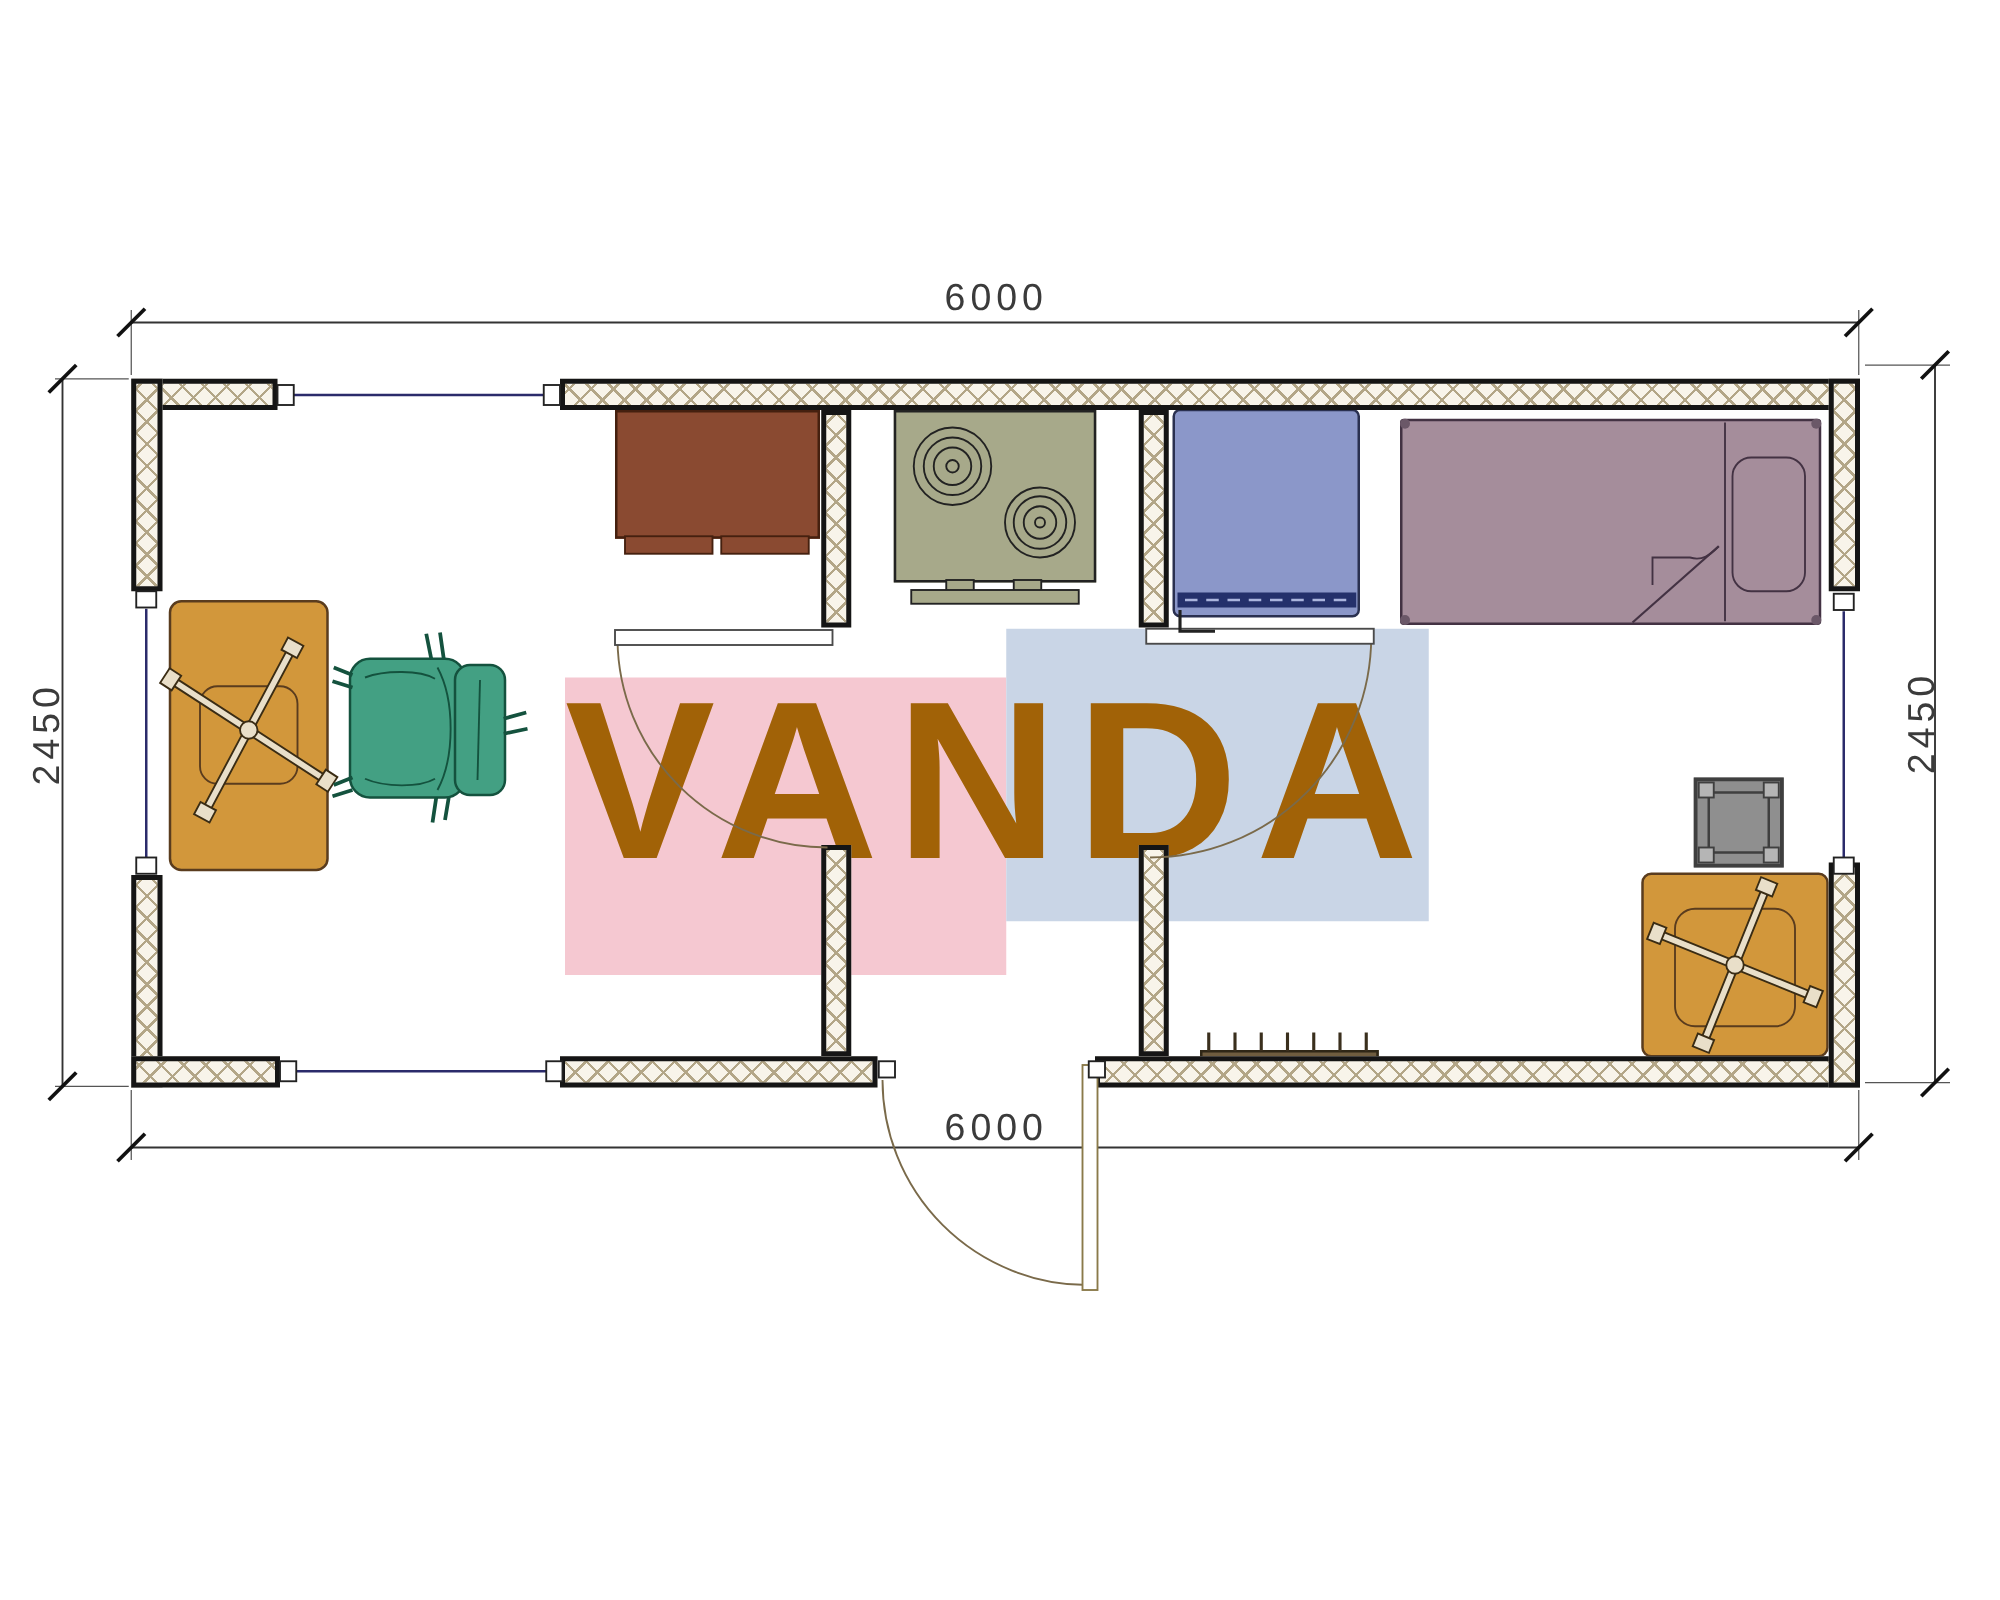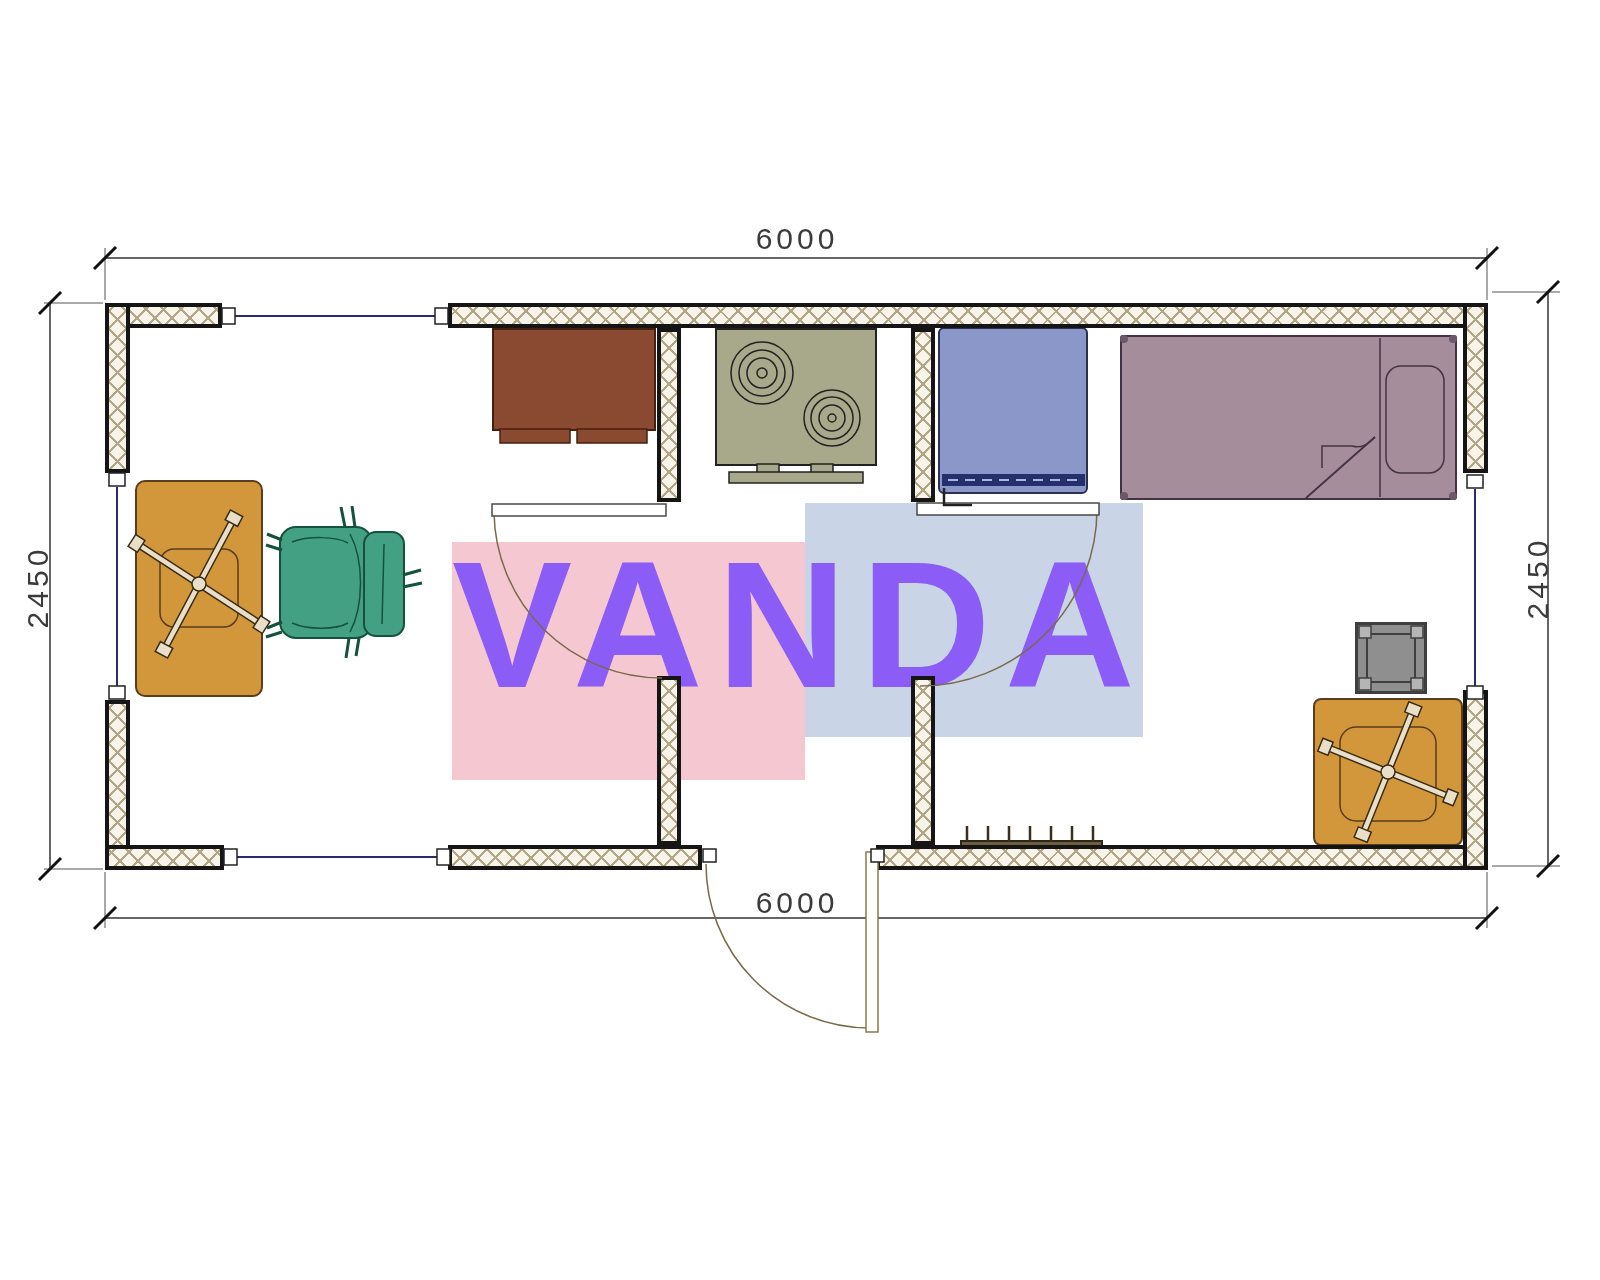--- a/index.html
+++ b/index.html
@@ -4,21 +4,21 @@
 <style>
   html,body{margin:0;padding:0;background:#ffffff;}
   #canvas{position:relative;width:1600px;height:1280px;background:#fff;overflow:hidden;
           font-family:"Liberation Sans", sans-serif;}
   
   .wm-rect{position:absolute;z-index:1;}
   #wm-pink{left:452px;top:542px;width:353px;height:238px;background:var(--watermark_pink,#f5c8d1);}
   #wm-blue{left:805px;top:503px;width:338px;height:234px;background:var(--watermark_blue,#c9d5e6);}
   #wm-text{position:absolute;z-index:2;left:452px;top:533px;width:692px;height:184px;
            font-size:180px;font-weight:bold;line-height:184px;
-           color:#8b5cf6;letter-spacing:14px;white-space:nowrap;}
+           color:#a16207;letter-spacing:14px;white-space:nowrap;}
   
   .furn{position:absolute;z-index:3;box-sizing:border-box;}
   #cabinet{left:492px;top:328px;width:164px;height:103px;background:var(--cabinet_brown,#8a4a31);border:2px solid #45200f;}
   #stove{left:715px;top:328px;width:162px;height:138px;background:var(--stove_olive,#a7a98a);border:2px solid #222;}
   #washer{left:938px;top:327px;width:150px;height:167px;background:var(--washer_blue,#8b97c9);border:2px solid #2a3050;border-radius:6px;}
   #bed{left:1120px;top:335px;width:337px;height:165px;background:var(--bed_mauve,#a58d9b);border:2px solid #433243;border-radius:3px;}
   #stool{left:1355px;top:622px;width:72px;height:72px;background:var(--stool_gray,#8f8f8f);border:3px solid #3f3f3f;}
   #table-left{left:135px;top:480px;width:128px;height:217px;background:var(--table_tan,#d2973b);border:2px solid #5a3c1e;border-radius:10px;}
   #table-right{left:1313px;top:698px;width:150px;height:148px;background:var(--table_tan,#d2973b);border:2px solid #5a3c1e;border-radius:8px;}
   #radiator{left:960px;top:840px;width:143px;height:15px;background:var(--radiator_brown,#6f5d3f);border:2px solid #2f2716;}

